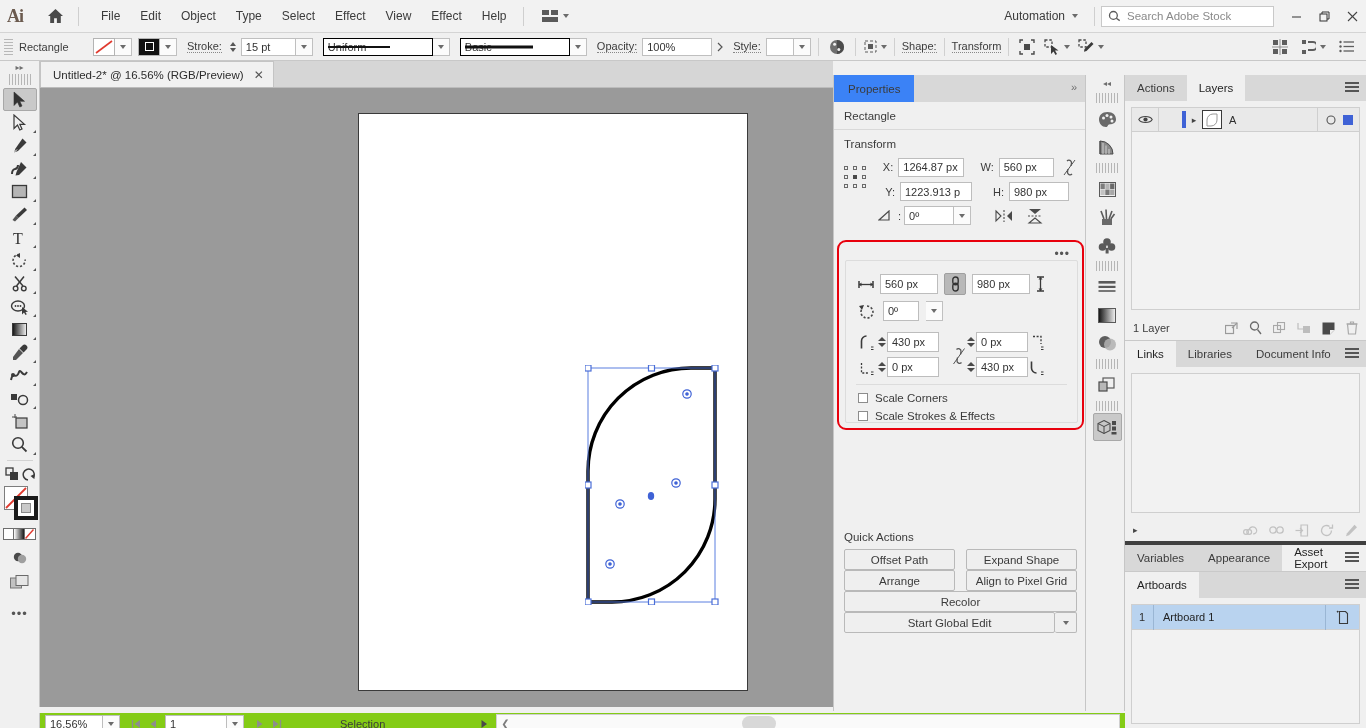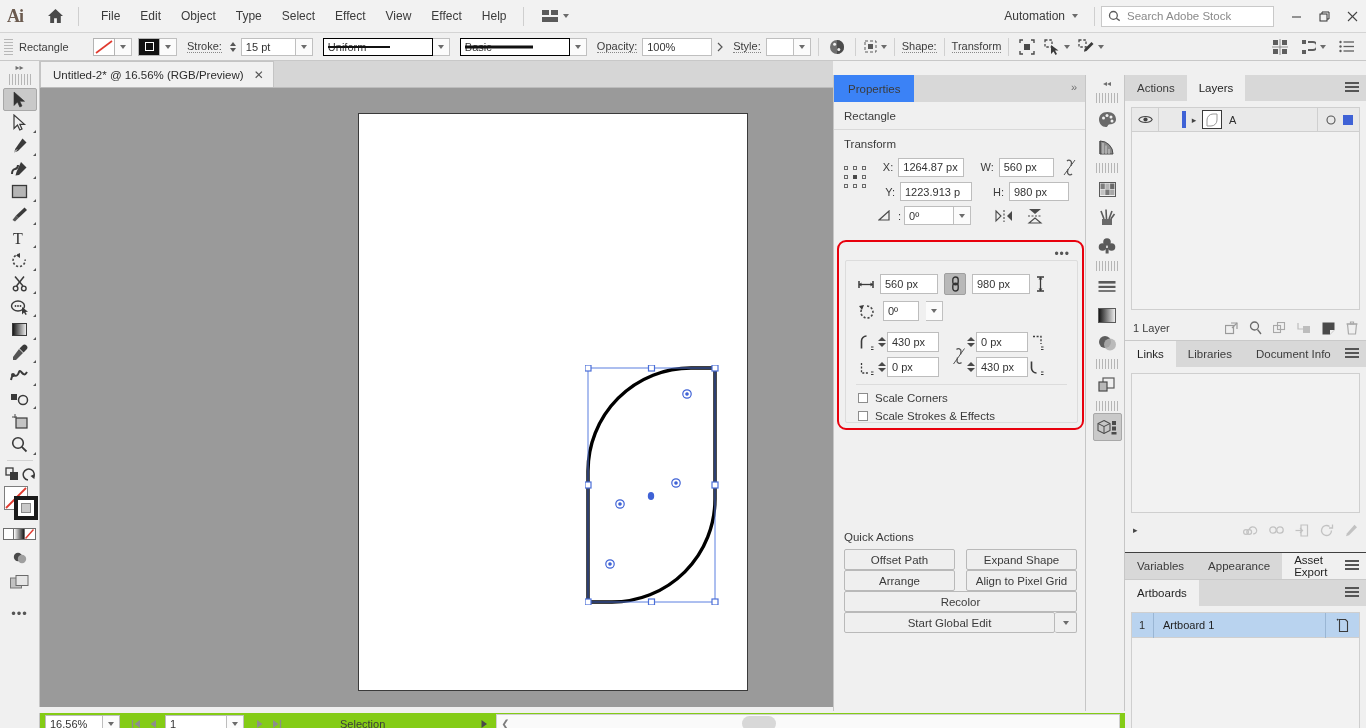--- a/index.html
+++ b/index.html
@@ -996,21 +996,21 @@
               <path d="M11.5 6.5 A5 5 0 1 1 9.5 2.5" fill="none" stroke="#c2c2c2" stroke-width="1.3"></path>
               <path d="M12.5 0.5 L12.5 4 L9 4" fill="none" stroke="#c2c2c2" stroke-width="1.3"></path>
             </svg>
           <svg width="13" height="13" viewBox="0 0 13 13">
               <path d="M9.5 0.8 L12 3.3 L4 11.3 L1 12.2 L2 9.2 Z" fill="#c2c2c2"></path>
             </svg>
         </span>
       </div>
     </div>
 
-    <div style="border-top:1px solid #404040;margin-top:11px;">
+    <div style="border-top:4px solid #404040;">
       <div class="ptabrow2">
         <div class="t">Variables</div>
         <div class="t">Appearance</div>
         <div class="t act">Asset Export</div>
         <div class="hamb"></div>
       </div>
     </div>
 
     <div style="border-top:1px solid #c9c9c9;">
       <div class="ptabrow2">

